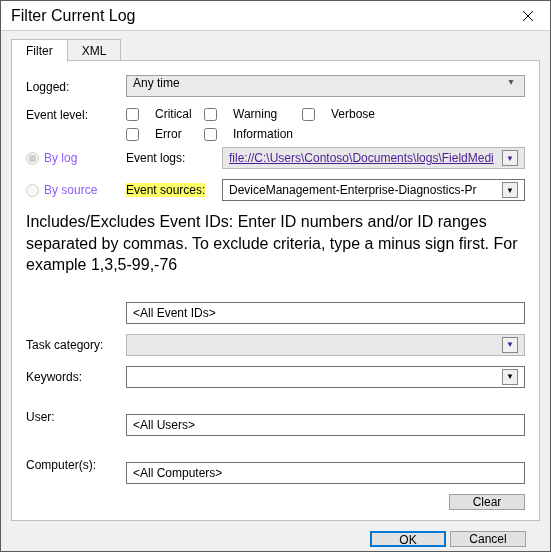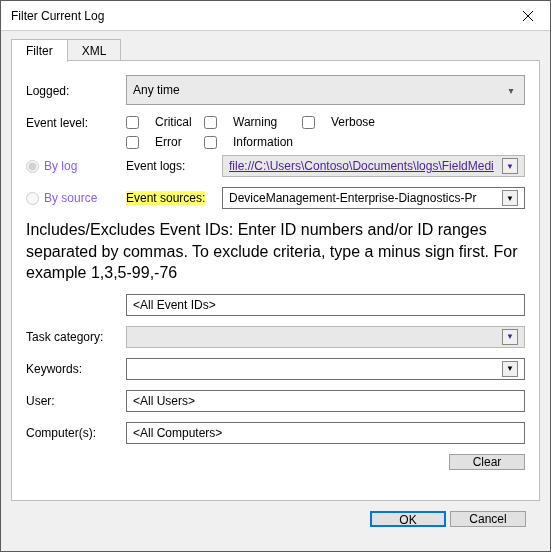--- a/index.html
+++ b/index.html
@@ -20,21 +20,21 @@
     display: flex;
     flex-direction: column;
   }
   .titlebar {
     height: 30px;
     background: #ffffff;
     border-bottom: 1px solid #d0d0d0;
     display: flex;
     align-items: center;
     padding: 0 0 0 10px;
-    font-size: 12px;
+    font-size: 16px;
   }
   .titlebar-title { flex: 1; }
   .titlebar-close {
     width: 44px;
     height: 30px;
     display: flex;
     align-items: center;
     justify-content: center;
     font-size: 14px;
     cursor: default;
@@ -82,29 +82,30 @@
   .label-col {
     width: 100px;
     padding-top: 1px;
   }
   .field-col {
     flex: 1;
   }
   select, input[type=text] {
     font: inherit;
     font-size: 12px;
+    margin-top: 16px;
   }
   .combo {
     width: 100%;
     height: 22px;
     border: 1px solid #a0a0a0;
     background: #eaeaea;
     display: flex;
-    align-items: center;
-    padding: 14px 6px;
+    align-items: flex-start;
+    padding: 0 6px;
     position: relative;
   }
   .combo-text { flex: 1; }
   .combo-arrow {
     width: 14px;
     text-align: center;
     color: #555;
     font-size: 10px;
   }
   .checks {

